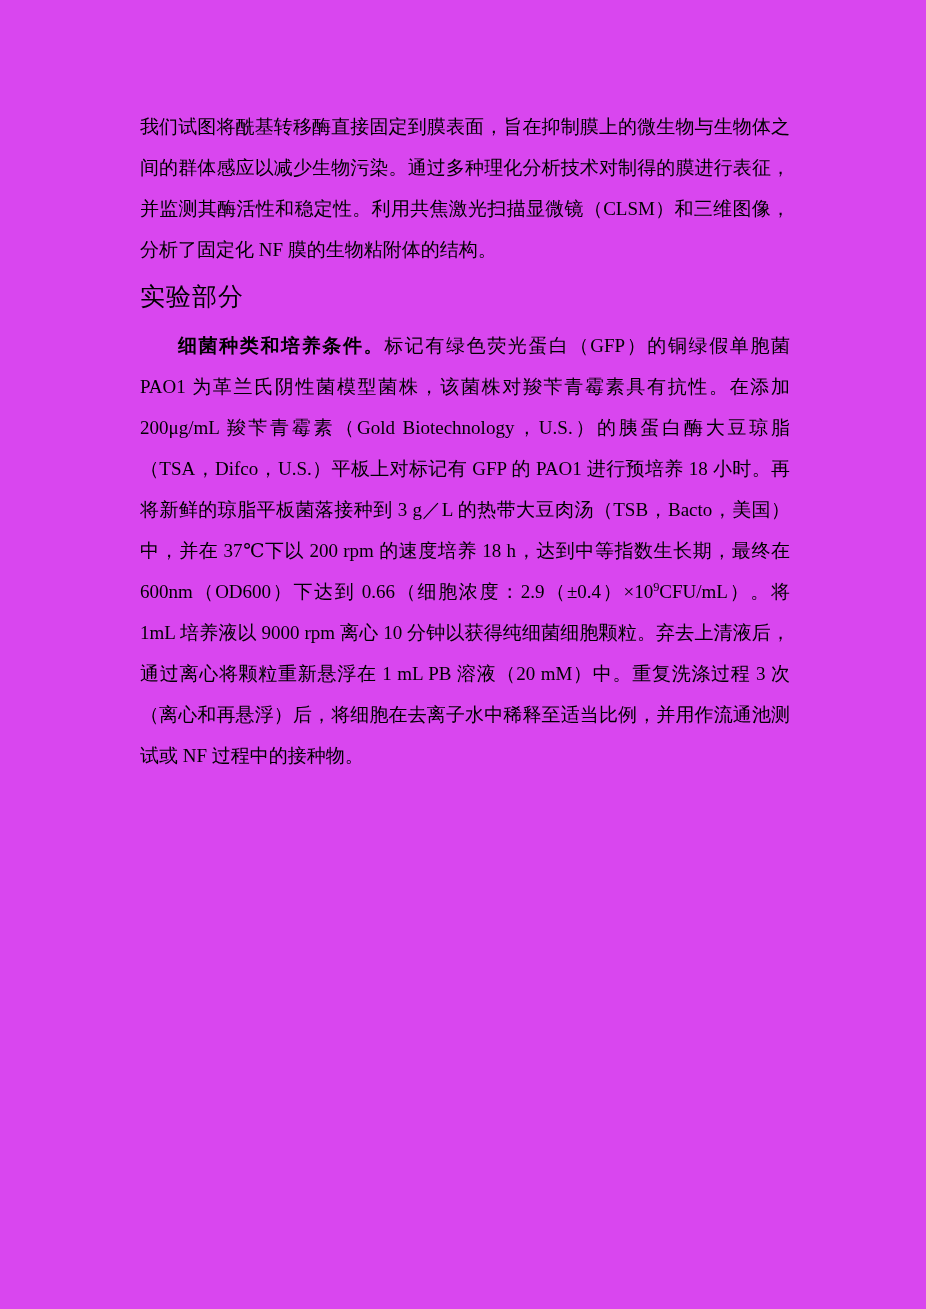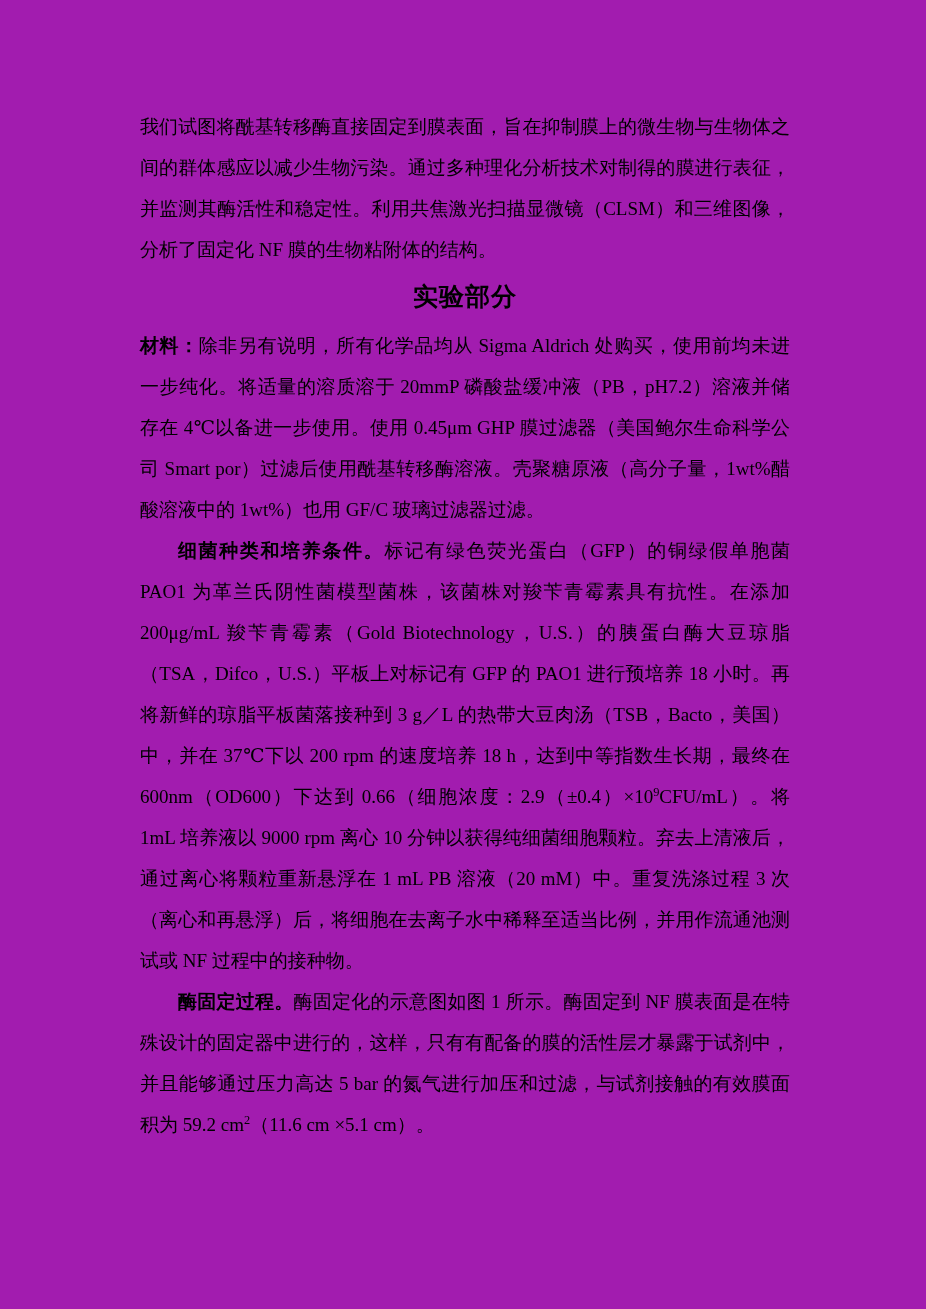--- a/index.html
+++ b/index.html
@@ -5,62 +5,60 @@
   html, body {
     margin: 0;
     padding: 0;
     background: #ffffff;
   }
   .page {
     position: relative;
     width: 926px;
     height: 1309px;
     margin: 0 auto;
-    background: #a21caf;
+    background: #d946ef;
     box-sizing: border-box;
     padding: 106px 136px 0 140px;
     font-family: "Liberation Serif", "DejaVu Serif", serif;
     font-size: 19px;
     line-height: 41px;
     color: #000000;
     overflow: hidden;
   }
   .para {
     margin: 0;
     text-align: justify;
   }
   .para.indent {
     text-indent: 2em;
   }
   .lead {
     font-weight: bold;
   }
   .heading {
     margin: 4px 0 5px 0;
-    text-align: center;
+    text-align: left;
     font-size: 25px;
-    font-weight: bold;
+    font-weight: normal;
     line-height: 46px;
     letter-spacing: 1px;
   }
   sup.sup {
     font-size: 0.65em;
     line-height: 0;
     vertical-align: super;
   }
 </style>
 </head>
 <body>
 
 <div class="page">
 
   <p class="para"><span>我们试图将酰基转移酶直接固定到膜表面，旨在抑制膜上的微生物与生物体之间的群体感应以减少生物污染。通过多种理化分析技术对制得的膜进行表征，并监测其酶活性和稳定性。利用共焦激光扫描显微镜（CLSM）和三维图像，分析了固定化 NF 膜的生物粘附体的结构。</span></p>
 
   <h1 class="heading">实验部分</h1>
 
-  <p class="para"><b class="lead">材料：</b><span>除非另有说明，所有化学品均从 Sigma Aldrich 处购买，使用前均未进一步纯化。将适量的溶质溶于 20mmP 磷酸盐缓冲液（PB，pH7.2）溶液并储存在 4℃以备进一步使用。使用 0.45μm GHP 膜过滤器（美国鲍尔生命科学公司 Smart por）过滤后使用酰基转移酶溶液。壳聚糖原液（高分子量，1wt%醋酸溶液中的 1wt%）也用 GF/C 玻璃过滤器过滤。</span></p>
 
 
   <p class="para indent"><b class="lead">细菌种类和培养条件。</b><span>标记有绿色荧光蛋白（GFP）的铜绿假单胞菌 PAO1 为革兰氏阴性菌模型菌株，该菌株对羧苄青霉素具有抗性。在添加 200μg/mL 羧苄青霉素（Gold Biotechnology，U.S.）的胰蛋白酶大豆琼脂（TSA，Difco，U.S.）平板上对标记有 GFP 的 PAO1 进行预培养 18 小时。再将新鲜的琼脂平板菌落接种到 3 g／L 的热带大豆肉汤（TSB，Bacto，美国）中，并在 37℃下以 200 rpm 的速度培养 18 h，达到中等指数生长期，最终在 600nm（OD600）下达到 0.66（细胞浓度：2.9（±0.4）×10</span><sup class="sup">9</sup><span>CFU/mL）。将 1mL 培养液以 9000 rpm 离心 10 分钟以获得纯细菌细胞颗粒。弃去上清液后，通过离心将颗粒重新悬浮在 1 mL PB 溶液（20 mM）中。重复洗涤过程 3 次（离心和再悬浮）后，将细胞在去离子水中稀释至适当比例，并用作流通池测试或 NF 过程中的接种物。</span></p>
 
-  <p class="para indent"><b class="lead">酶固定过程。</b><span>酶固定化的示意图如图 1 所示。酶固定到 NF 膜表面是在特殊设计的固定器中进行的，这样，只有有配备的膜的活性层才暴露于试剂中，并且能够通过压力高达 5 bar 的氮气进行加压和过滤，与试剂接触的有效膜面积为 59.2 cm</span><sup class="sup">2</sup><span>（11.6 cm ×5.1 cm）。</span></p>
 
 </div>
 
 </body></html>

